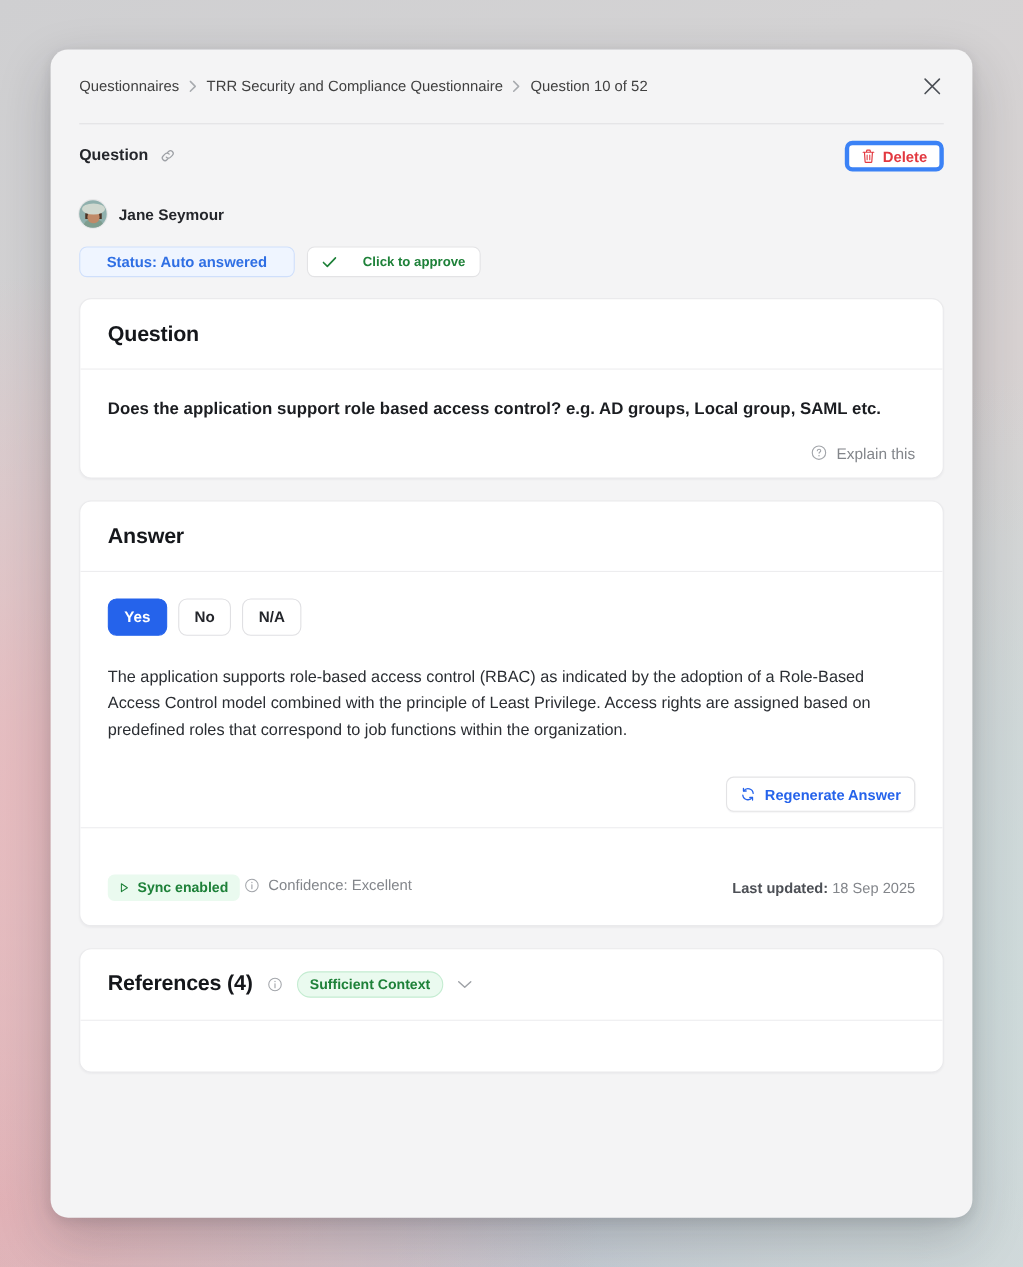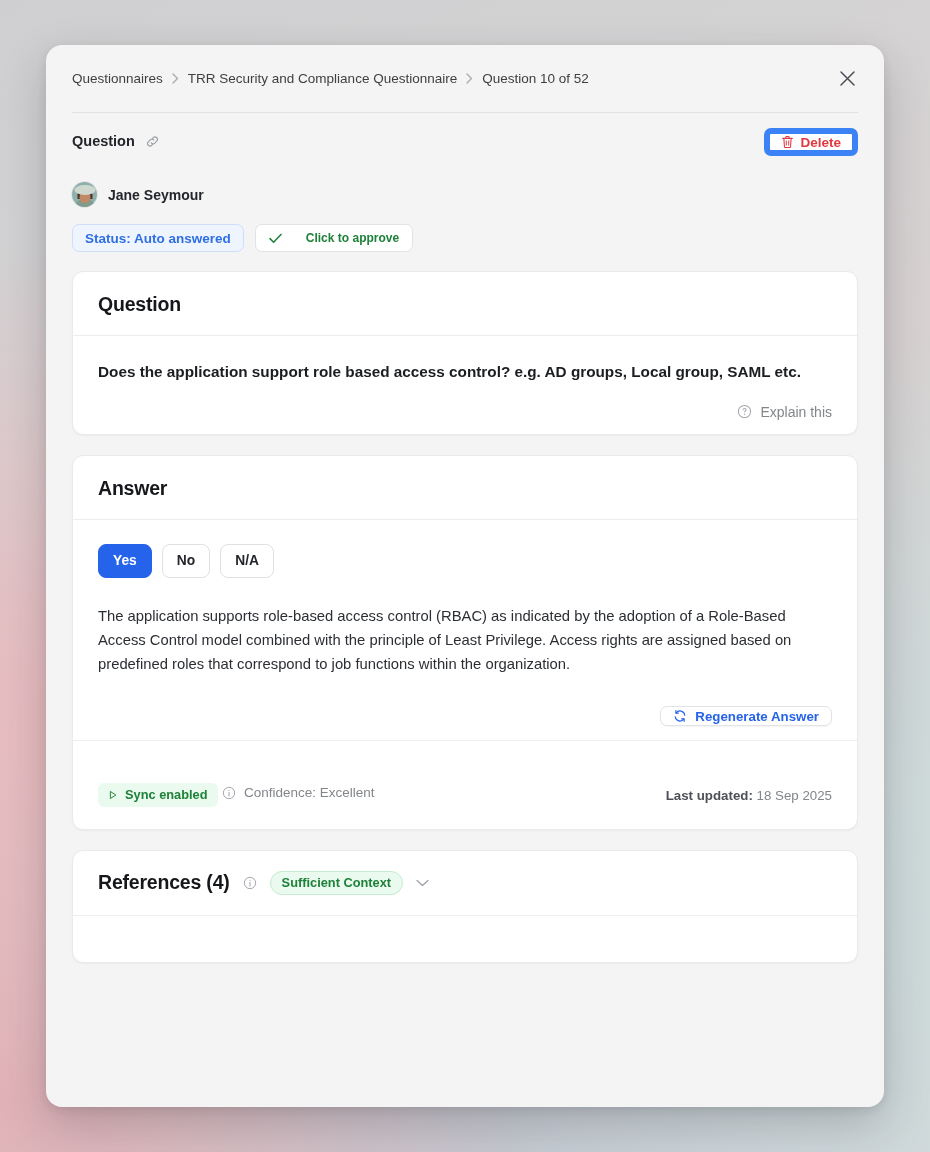--- a/index.html
+++ b/index.html
@@ -92,21 +92,21 @@
 
   .delete-btn {
     position: absolute;
     right: 26px;
     top: 15px;
     display: inline-flex;
     align-items: center;
     gap: 6px;
     height: 28px;
     padding: 0 11px;
-    border: 6px solid #3b82f6;
+    border: 4px solid #3b82f6;
     border-radius: 7px;
     background: #ffffff;
     color: #e2383f;
     font-size: 13.5px;
     font-weight: bold;
   }
 
   .user-row {
     display: flex;
     align-items: center;
@@ -163,21 +163,21 @@
   .badges {
     display: flex;
     align-items: center;
     gap: 11px;
     margin-top: 17px;
   }
   .badge-status {
     display: inline-flex;
     align-items: center;
     height: 28px;
-    padding: 0 12px;
+    padding: 0 24px;
     border-radius: 7px;
     background: #eff5ff;
     border: 1px solid #cfdffb;
     color: #2f6fe4;
     font-size: 13.5px;
     font-weight: bold;
   }
   .badge-approve {
     display: inline-flex;
     align-items: center;
@@ -294,21 +294,21 @@
   }
   .regen-row {
     display: flex;
     justify-content: flex-end;
     margin-top: 30px;
   }
   .regen-btn {
     display: inline-flex;
     align-items: center;
     gap: 8px;
-    height: 20px;
+    height: 32px;
     padding: 0 12px;
     border-radius: 7px;
     border: 1px solid #e3e3e5;
     background: #ffffff;
     color: #2563eb;
     font-size: 13.3px;
     font-weight: bold;
     box-shadow: 0 1px 1px rgba(16,24,40,0.04);
   }
 

